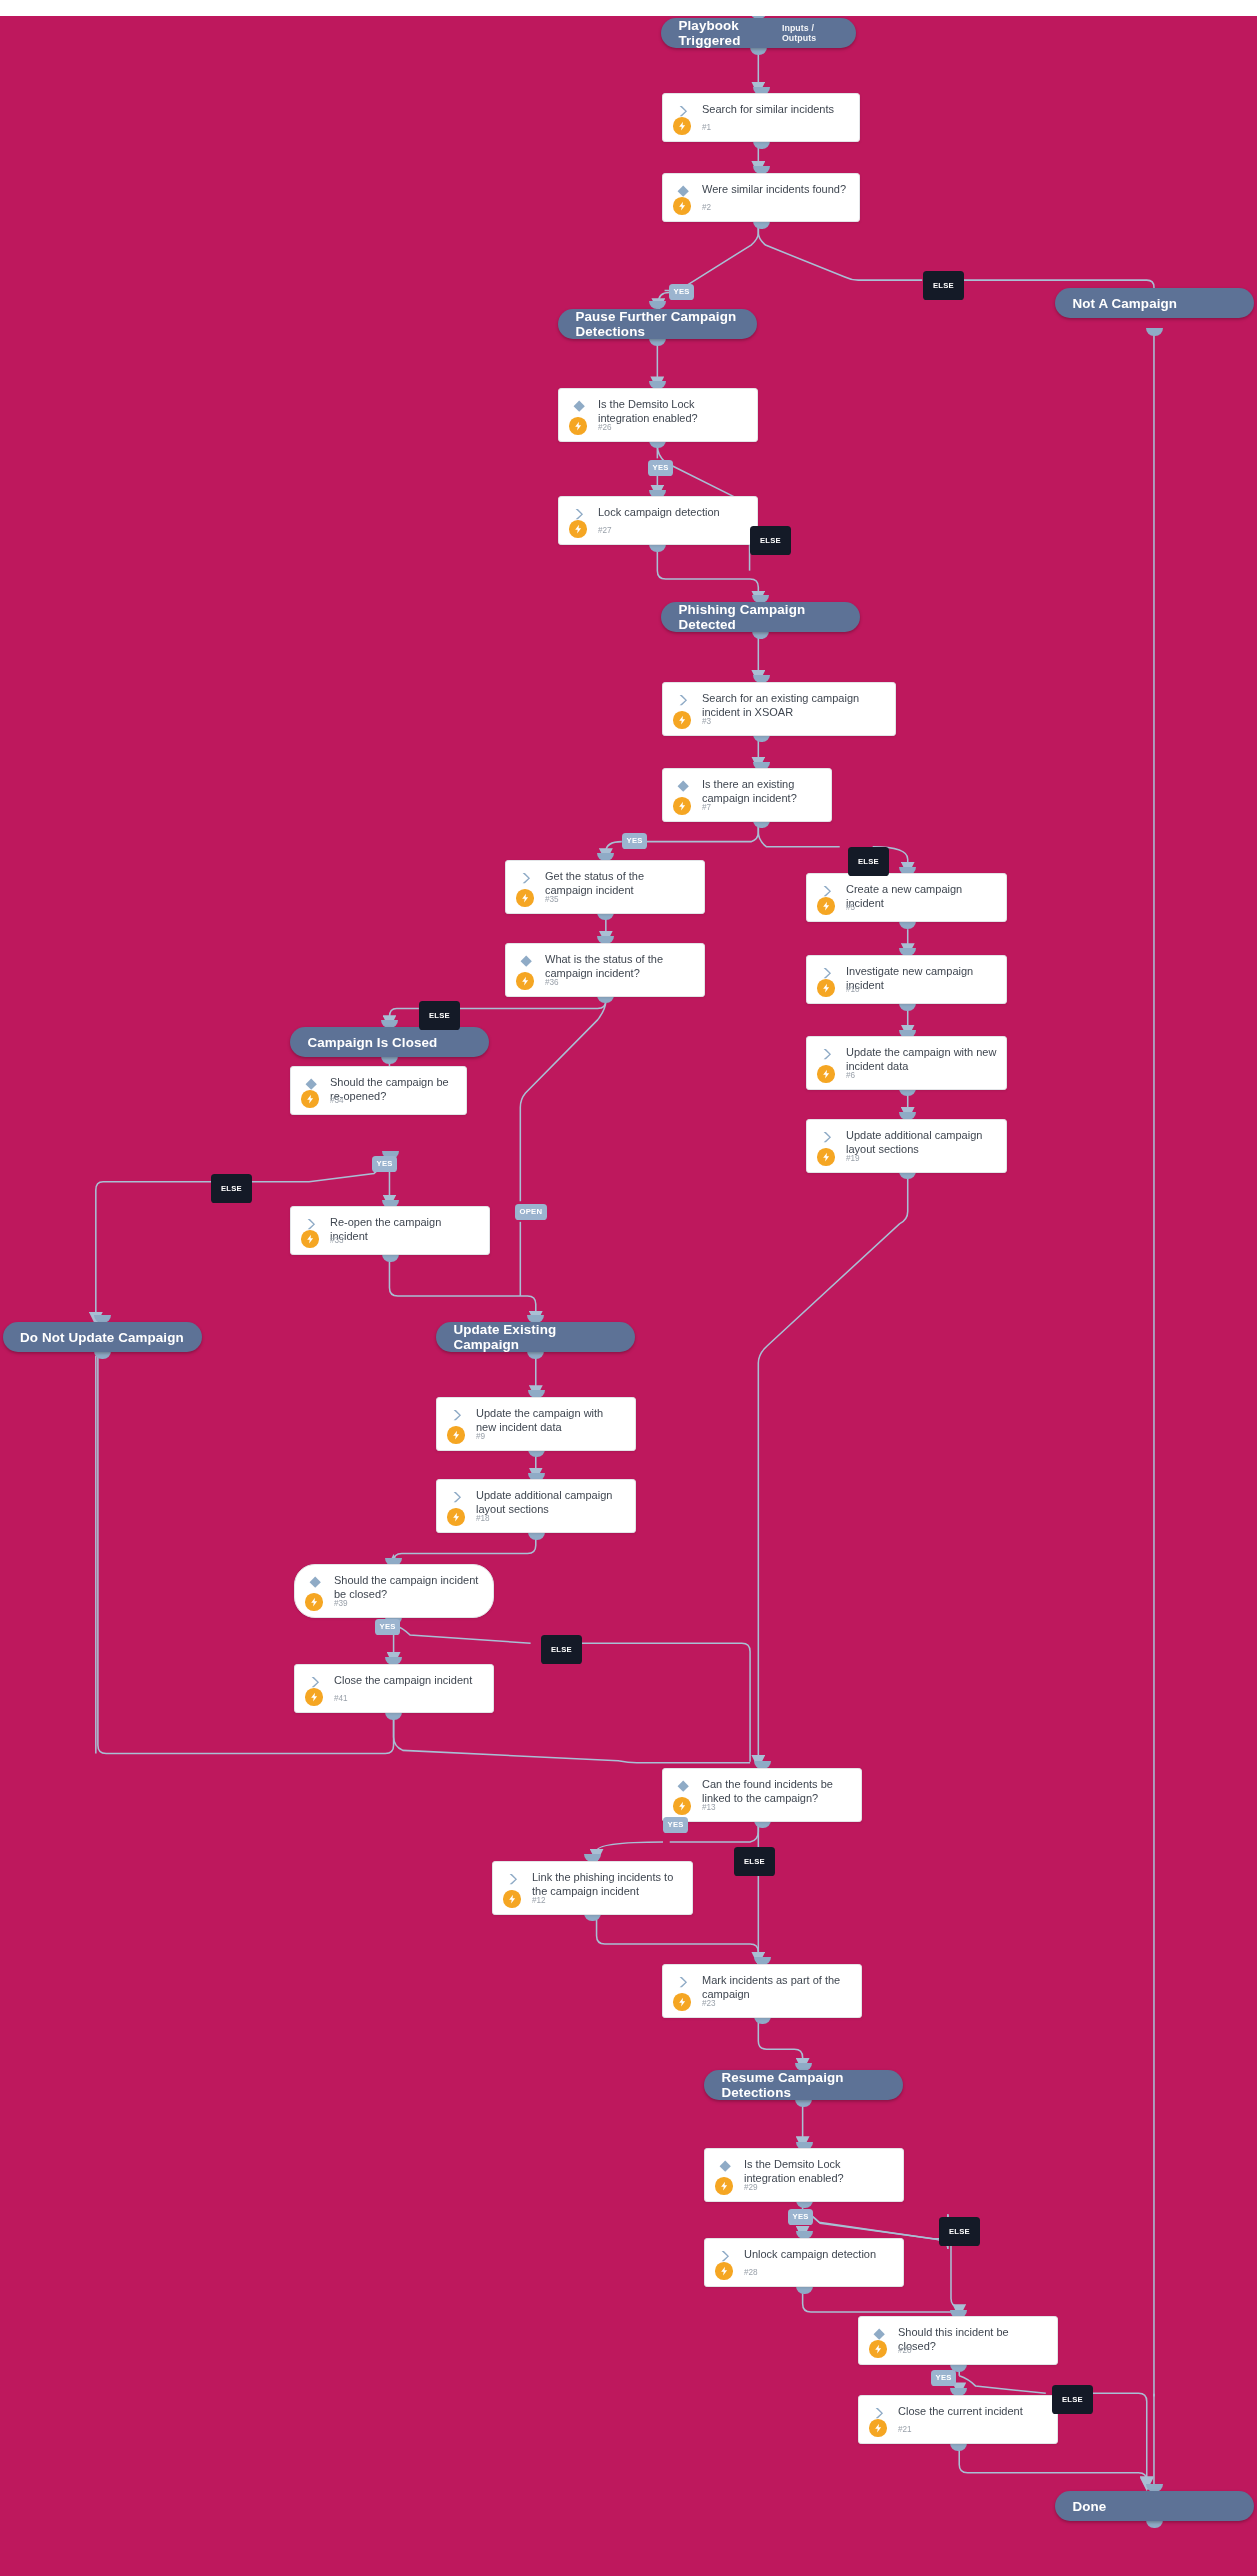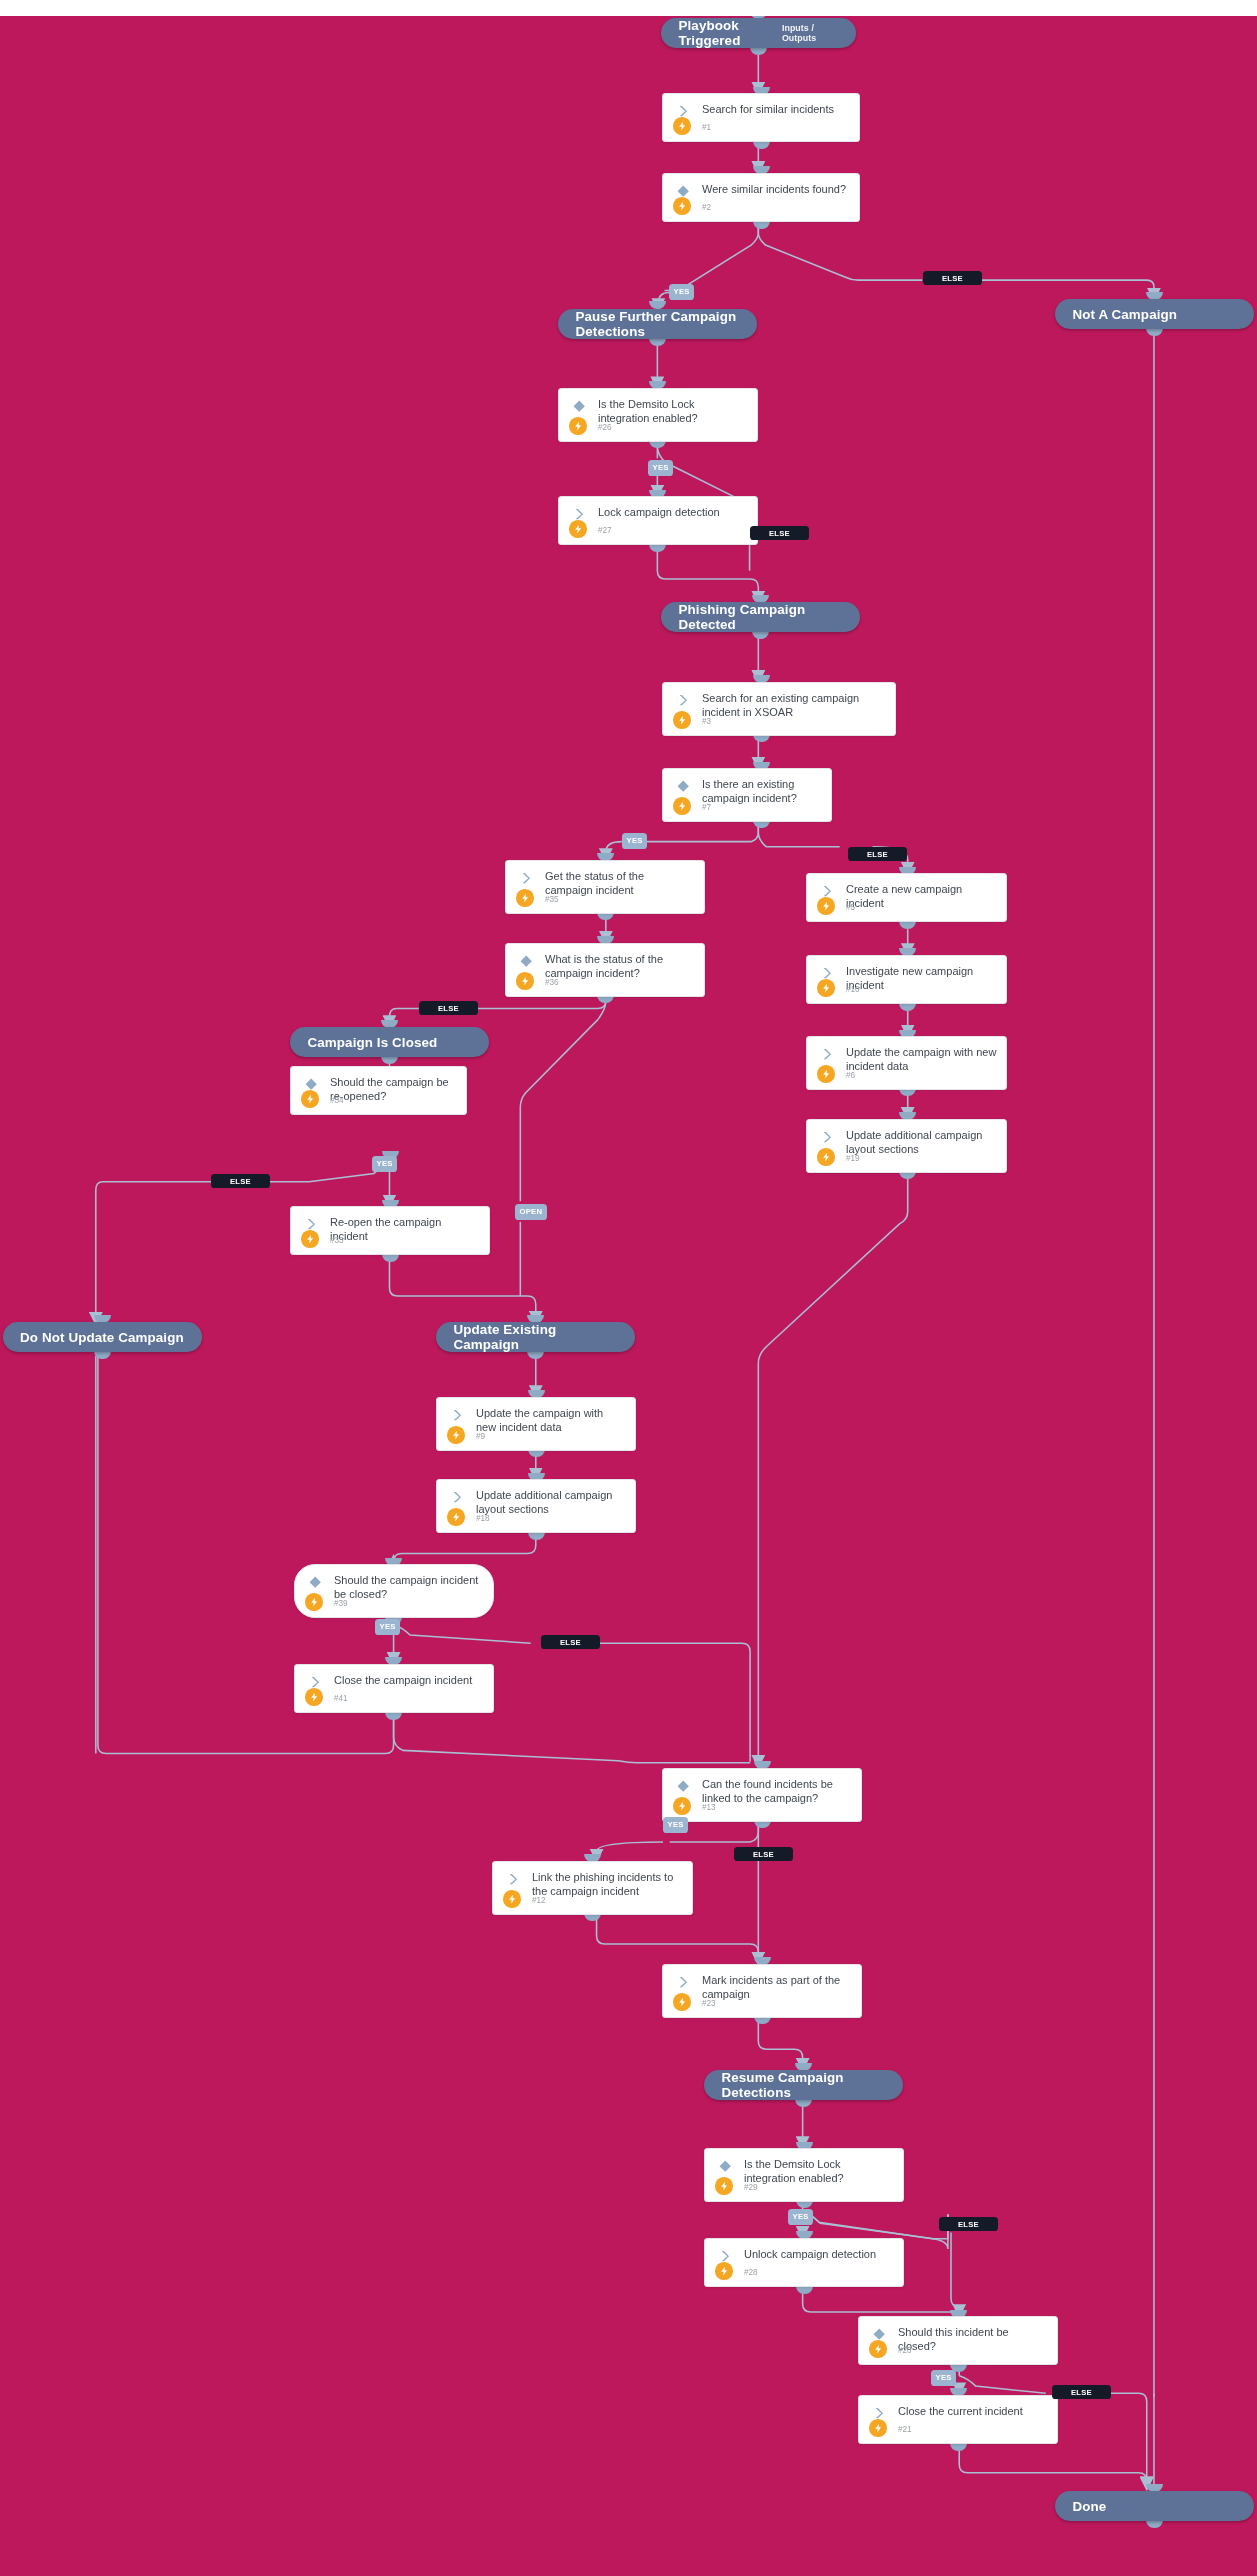--- a/index.html
+++ b/index.html
@@ -61,21 +61,21 @@
   .blabel{
     position:absolute;
     display:flex;align-items:center;justify-content:center;
     color:#ffffff;font-size:7.7px;font-weight:bold;
     border-radius:3.6px;
     letter-spacing:0.2px;
     z-index:7;
     box-sizing:border-box;
   }
   .blabel.yes,.blabel.open{background:#9bb4cf;height:15.5px;min-width:20.6px;padding:0 4.6px;}
-  .blabel.els{background:#141a27;height:14px;min-width:21.6px;padding:0 19px;}
+  .blabel.els{background:#141a27;height:29px;min-width:21.6px;padding:0 10px;}
 
   
   .port{position:absolute;width:16.5px;height:8.2px;background:#8fabc6;z-index:4;}
   .port.in{border-radius:0 0 9.3px 9.3px;}
   .port.out{border-radius:0 0 9.3px 9.3px;}
 </style>
 </head>
 <body>
 
 <div id="canvas">
@@ -233,21 +233,21 @@
         </div>
         <div class="c-num">#2</div>
       </div>
       <div class="port in" style="left: 753px; top: 150px;"></div>
       <div class="port out" style="left: 753px; top: 205px;"></div>
       <div class="section" style="left: 558px; top: 293px; width: 199px; height: 30px;">
         <span>Pause Further Campaign Detections</span>
       </div>
       <div class="port in" style="left: 649px; top: 285px;"></div>
       <div class="port out" style="left: 649px; top: 322px;"></div>
-      <div class="section" style="left: 1055px; top: 283px; width: 199px; height: 30px;">
+      <div class="section" style="left: 1055px; top: 272px; width: 199px; height: 30px;">
         <span>Not A Campaign</span>
       </div>
       <div class="port in" style="left: 1146px; top: 276px;"></div>
       <div class="port out" style="left: 1146px; top: 312px;"></div>
       <div class="card" style="left: 558px; top: 372px; width: 200px; height: 54px;">
         <div class="c-ico">
           <svg class="glyph-diamond" viewBox="0 0 28 28" xmlns="http://www.w3.org/2000/svg">
             <path d="M14 3 L25 14 L14 25 L3 14 Z" fill="#8fabc6"></path>
           </svg>
         </div>

